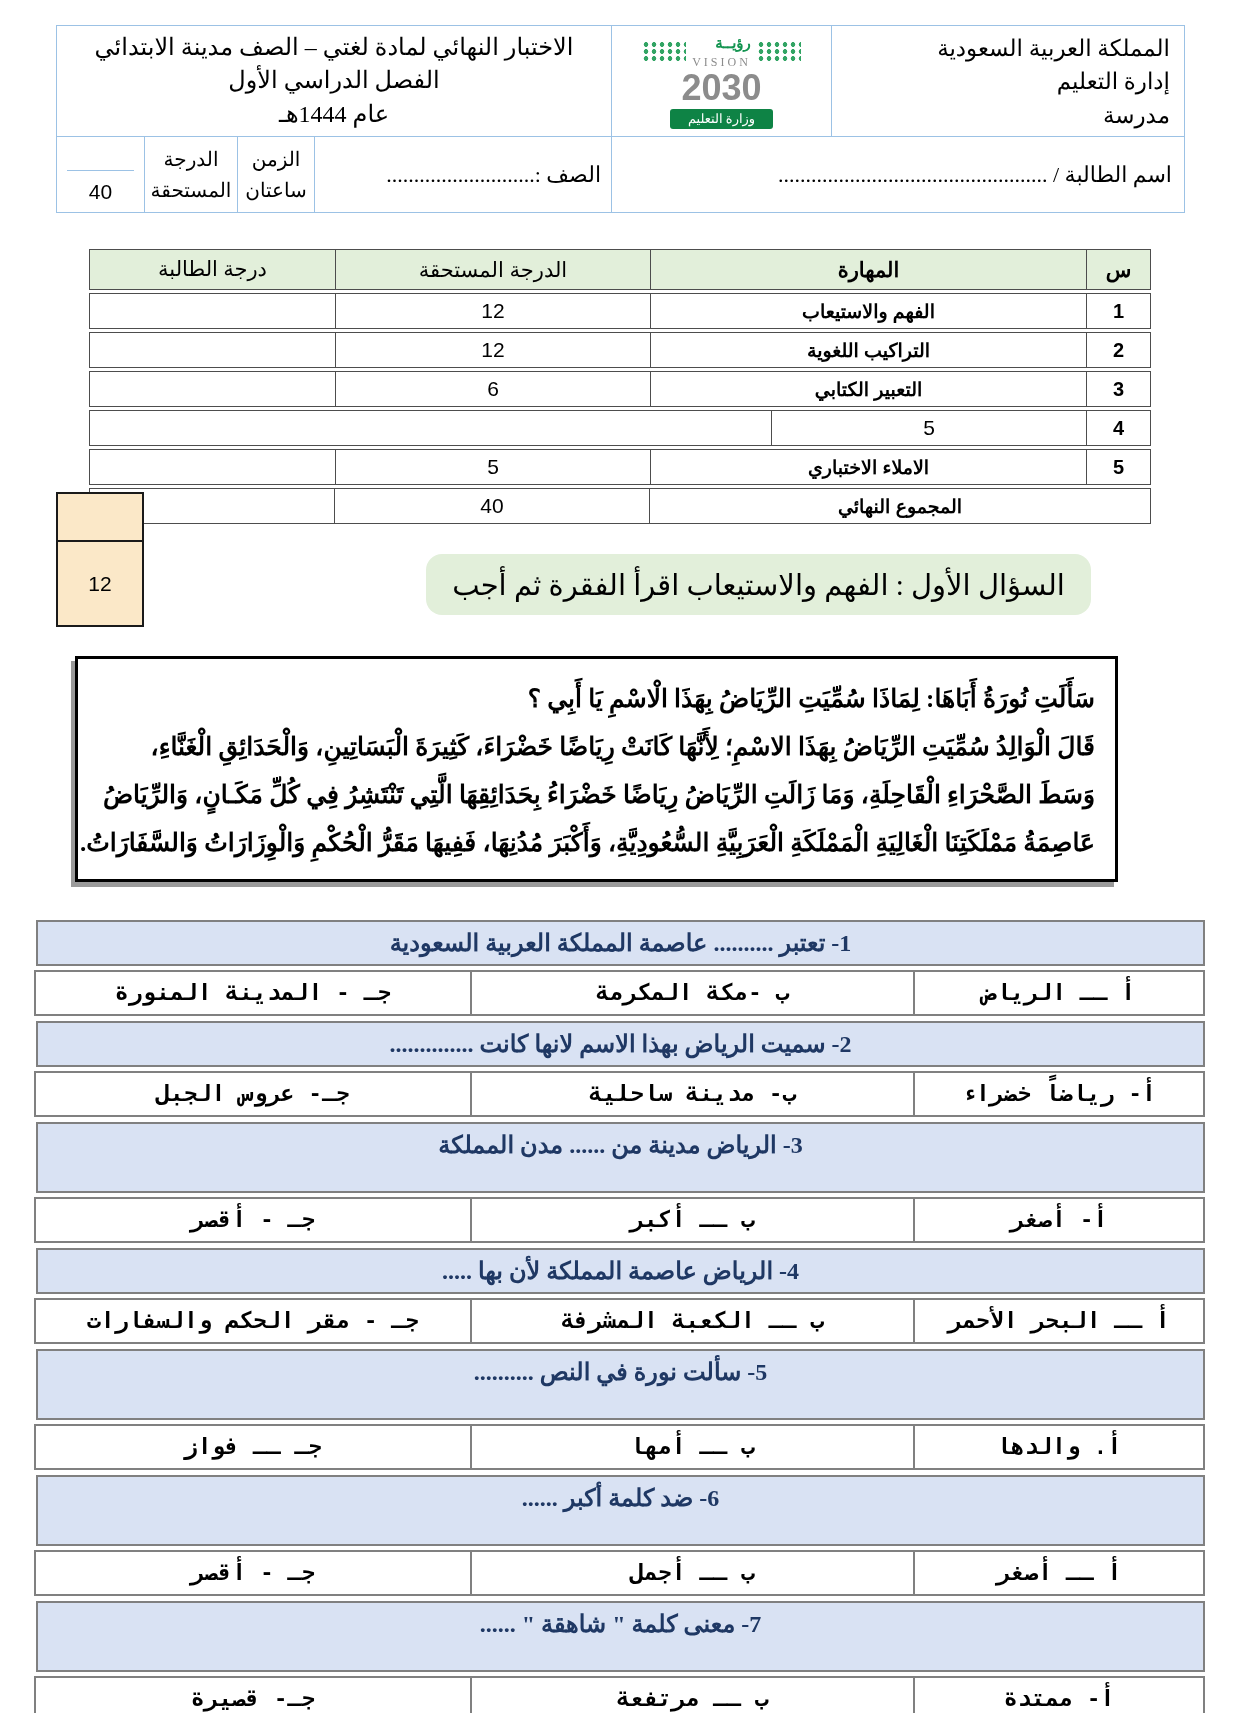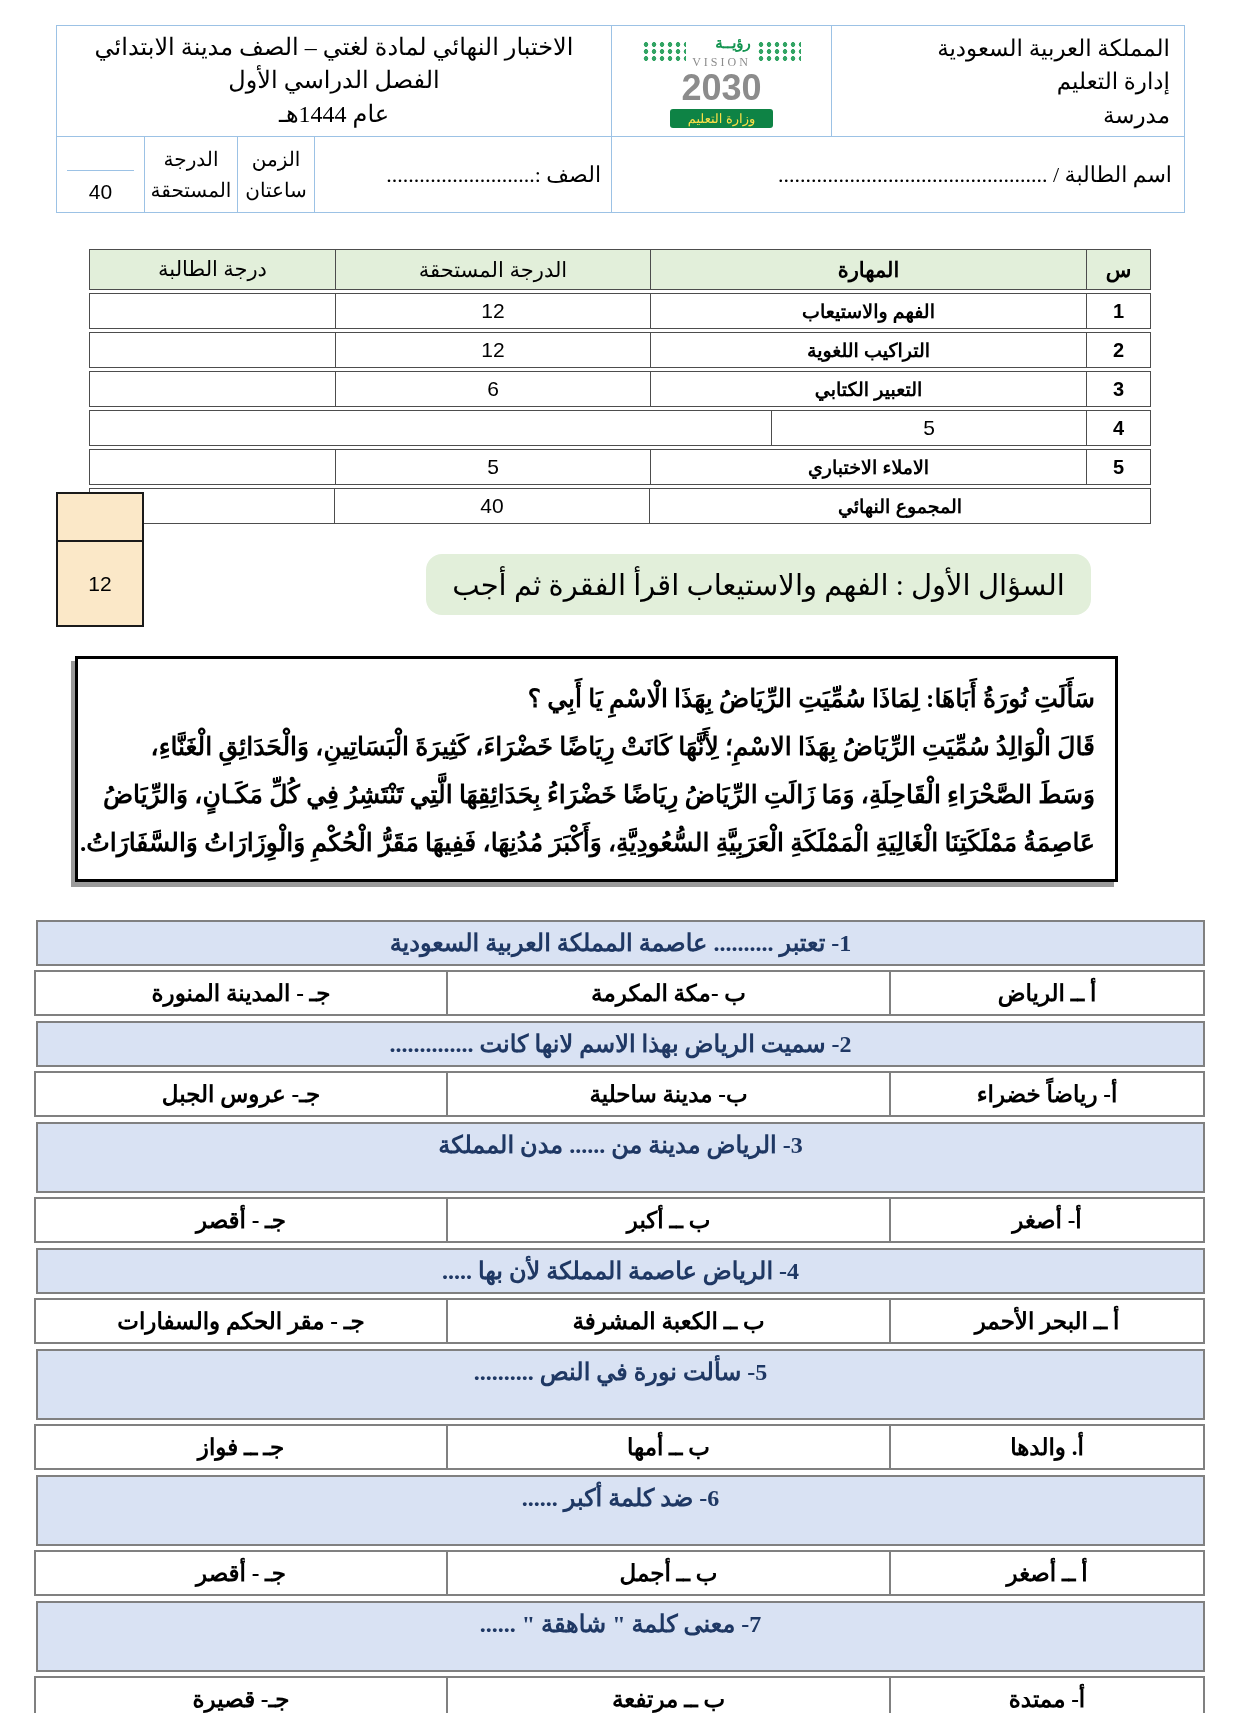--- a/index.html
+++ b/index.html
@@ -19,21 +19,21 @@
   .cell-ministry { width:353px; padding:6px 14px 0 4px; font-size:23px; line-height:1.45; text-align:right; }
   .cell-logo { width:220px; display:flex; flex-direction:column; align-items:center; justify-content:center; padding:4px 0; }
   .cell-title { flex:1; display:flex; flex-direction:column; align-items:center; justify-content:center; font-size:24px; line-height:1.4; text-align:center; }
   .logo-top { display:flex; align-items:center; gap:6px; }
   .logo-dots { width:44px; height:22px;
     background-image:radial-gradient(circle,#1b9a53 2.1px, transparent 2.6px);
     background-size:8px 7px; opacity:.9; }
   .logo-vision-ar { color:#139450; font-size:15px; font-weight:bold; }
   .logo-vision-en { color:#8c8c8c; font-size:12px; letter-spacing:3px; }
   .logo-year { color:#8c8c8c; font-size:36px; font-weight:bold; font-family:"Liberation Sans",sans-serif; line-height:1; }
-  .logo-banner { margin-top:3px; background:#0E8345; color:#fde047; font-size:13px; padding:2px 18px; border-radius:3px; font-family:Liberation Sans, sans-serif;text-align:right; }
+  .logo-banner { margin-top:3px; background:#0E8345; color:#ffffff; font-size:13px; padding:2px 18px; border-radius:3px; font-family:Liberation Serif, serif;text-align:right; }
   .cell-name { width:573px; padding:0 12px; display:flex; align-items:center; font-size:22px; }
   .cell-class { width:297px; padding:0 10px; display:flex; align-items:center; font-size:22px; }
   .cell-time, .cell-gradelabel { width:77px; display:flex; flex-direction:column; align-items:center; justify-content:center; font-size:20px; line-height:1.55; text-align:center; }
   .cell-gradelabel { width:93px; }
   .cell-gradeval { flex:1; display:flex; flex-direction:column; }
   .gv-top { height:34px; margin:0 10px; border-bottom:1.5px solid #9CC2E5; }
   .gv-val { flex:1; display:flex; align-items:center; justify-content:center; font-size:21px; font-family:"Liberation Sans",sans-serif; }
 
   
   .skills { margin:36px 90px 0; width:1061px; }
@@ -66,22 +66,22 @@
   .mcq { margin:38px 36px 0; }
   .mcq-q { background:#D9E2F3; border:2px solid #808080; color:#1F3864;
     font-weight:bold; font-size:24px; text-align:center; padding:7px 12px; }
   .mcq-item:nth-child(3) .mcq-q,
   .mcq-item:nth-child(5) .mcq-q,
   .mcq-item:nth-child(6) .mcq-q,
   .mcq-item:nth-child(7) .mcq-q { padding-bottom:32px; }
   .mcq-a { display:flex; margin:4px 0 5px; }
   .mcq-a > div { border:2px solid #808080; margin-inline-end:-2px; background:#fff;
     font-weight:bold; font-size:23px; padding:2px 8px; min-height:46px;
-    display:flex; align-items:center; justify-content:center; text-align:center; }
-  .opt-a { width:316px; } .opt-b { width:445px; } .opt-c { flex:1; }
+    display:flex; align-items:center; justify-content:center; text-align:center;font-family:Liberation Mono, monospace; }
+  .opt-a { width:292px; } .opt-b { width:445px; } .opt-c { flex:1; }
 </style>
 </head>
 <body>
 
 <div class="page">
 
   <div class="hdr">
     <div class="hdr-row hdr-row1">
       <div class="cell-ministry">
         <div>المملكة العربية السعودية</div>

